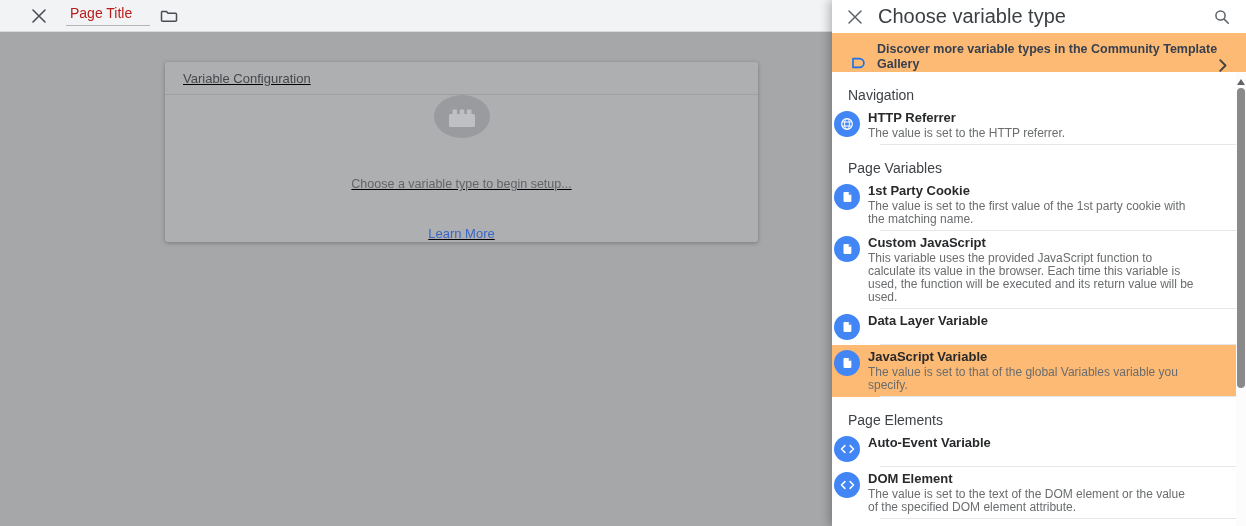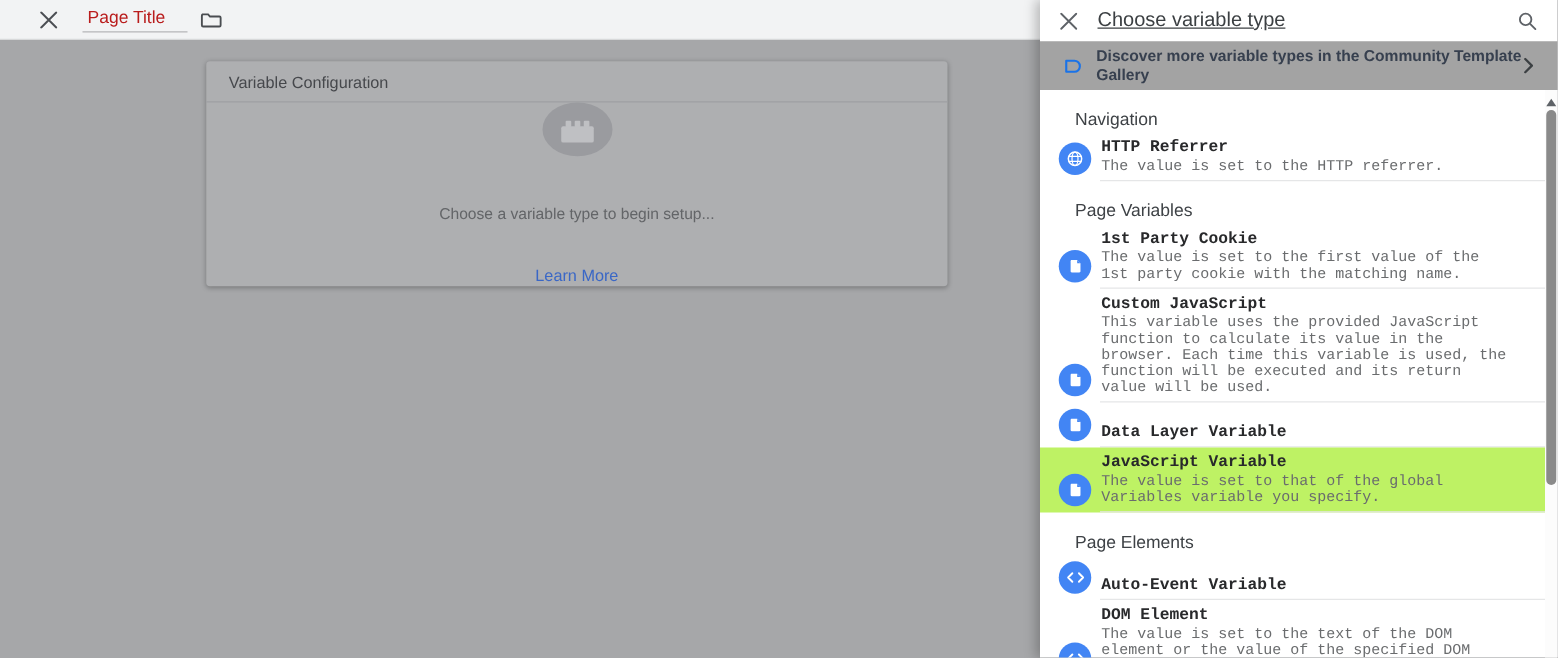--- a/index.html
+++ b/index.html
@@ -21,23 +21,24 @@
   .topbar .close-btn { margin-left: 32px; }
   .page-title-field {
     margin-left: 20px; padding: 0 18px 4px 4px;
     font-size: 14px; color: #b91c1c; border-bottom: 1px solid #b5b6b8;
     cursor: text; white-space: nowrap;
   }
   .folder-btn { margin-left: 10px; }
 
   .workspace { position: absolute; left: 0; top: 32px; width: 832px; height: 494px; }
   .config-card {
-    position: absolute; left: 165px; top: 17px; width: 593px; height: 180px;
+    position: absolute; left: 165px; top: 30px; width: 593px; height: 180px;
     background: #aeafb1; border-radius: 3px;
     box-shadow: 0 1px 4px rgba(0,0,0,0.28);
+    text-decoration: underline;
   }
   .config-card-header {
     height: 33px; border-bottom: 1px solid #9ea0a3;
     display: flex; align-items: center; padding-left: 18px;
     font-size: 13px; color: #46484c;
   }
   .config-card-body {
     height: 146px; display: flex; flex-direction: column;
     align-items: center; justify-content: center; gap: 26px;
   }
@@ -50,44 +51,44 @@
     margin-top: 9px; font-size: 13px; color: #3a67c6; text-decoration: none; cursor: pointer;
   }
 
   
   .panel {
     position: absolute; left: 832px; top: 0; width: 414px; height: 526px;
     background: #ffffff; box-shadow: -3px 0 9px rgba(0,0,0,0.25);
   }
   .panel-header { height: 33px; display: flex; align-items: center; }
   .panel-header .close-btn { margin-left: 16px; }
-  .panel-title { margin-left: 16px; font-size: 16px; color: #3c4043; text-decoration: underline; }
+  .panel-title { margin-left: 16px; font-size: 20px; color: #3c4043; }
   .search-btn { margin-left: auto; margin-right: 16px; }
 
   .gallery-banner {
-    height: 39px; background: #a3a3a3; display: flex; align-items: center; cursor: pointer;
+    height: 39px; background: #fdba74; display: flex; align-items: flex-end; cursor: pointer;
   }
   .gallery-banner .banner-icon { margin-left: 17px; flex: none; display: flex; }
   .banner-text { margin-left: 10px; font-size: 12.5px; font-weight: bold; color: #37404f; line-height: 1.2; }
   .banner-chevron { margin-left: auto; margin-right: 19px; display: flex; }
 
   .type-list { position: absolute; left: 0; right: 10px; top: 72px; bottom: 0; overflow: hidden; }
   .section-label {
     height: 34px; display: flex; align-items: flex-end;
-    padding: 0 0 3px 28px; font-size: 14px; color: #3e4246;
+    padding: 0 0 3px 16px; font-size: 14px; color: #3e4246;
   }
   .type-row {
-    position: relative; display: flex; align-items: flex-end;
-    padding: 5px 16px 5px 15px; min-height: 32px; cursor: pointer; font-family: Liberation Mono, monospace;
+    position: relative; display: flex; align-items: flex-start;
+    padding: 5px 16px 5px 2px; min-height: 32px; cursor: pointer;
   }
   .type-row::after {
     content: ""; position: absolute; left: 48px; right: 0; bottom: 0;
     height: 1px; background: #e5e6e7;
   }
-  .type-row.highlight { background: #bef264; }
+  .type-row.highlight { background: #fdba74; }
   .item-icon {
     width: 26px; height: 26px; border-radius: 50%; background: #4285f4;
     flex: none; display: flex; align-items: center; justify-content: center;
   }
   .row-text { margin-left: 8px; }
   .row-title { font-size: 13px; font-weight: bold; color: #28292b; line-height: 14px; }
   .row-desc { font-size: 12px; color: #6a6c6e; line-height: 13px; margin-top: 2px; max-width: 330px; }
 
   .panel-scrollbar {
     position: absolute; right: 0; top: 72px; bottom: 0; width: 10px; background: #fcfcfc;

